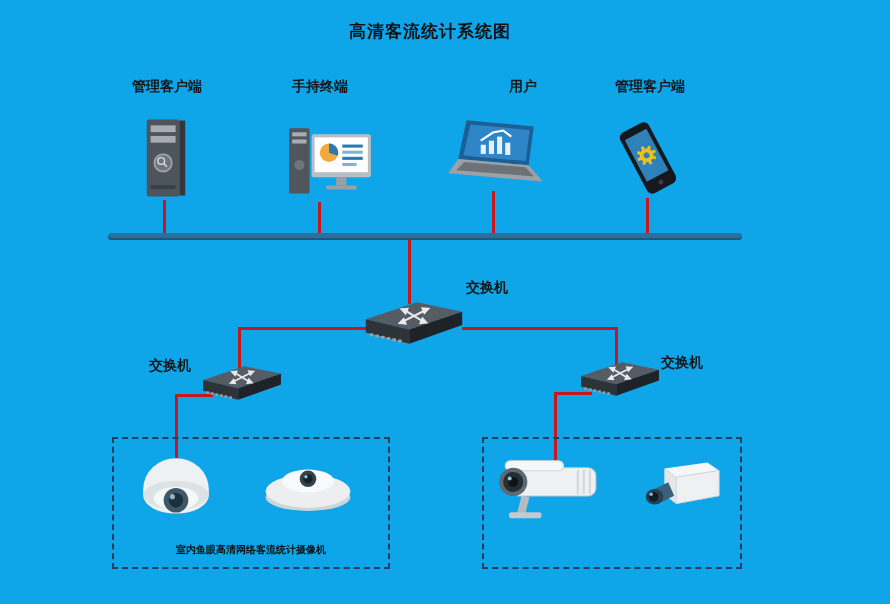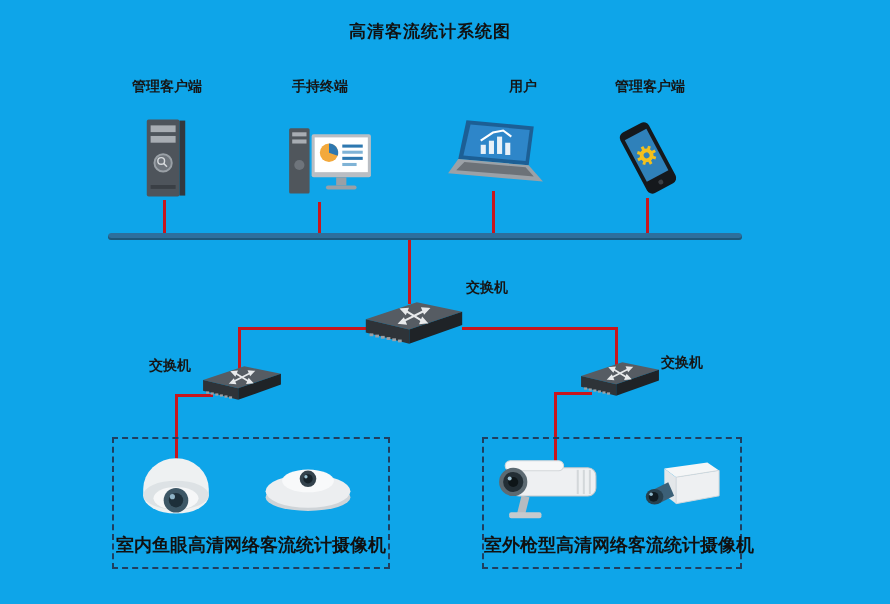--- a/index.html
+++ b/index.html
@@ -10,21 +10,21 @@
            font-size:17px; font-weight:bold; letter-spacing:1px; color:#111; }
   .lbl { position:absolute; font-size:14px; font-weight:bold; text-align:center; white-space:nowrap; color:#161616; }
   .vline { position:absolute; width:3px; background:#c8161d; }
   .hline { position:absolute; height:3px; background:#c8161d; }
   .bus  { position:absolute; height:7px; background:#2d6f9c; border-radius:4px;
           box-shadow:inset 0 -2px 0 #1d5679; }
   .icon { position:absolute; }
   .icon svg { display:block; width:100%; height:100%; }
   .group-box { position:absolute; border:2px dashed #1f3f60; background:transparent; }
   .group-label { position:absolute; left:0; right:0; bottom:10px; text-align:center;
-                 font-size:18px; font-weight:bold; color:#111; white-space:nowrap; }
+                 font-size:10px; font-weight:bold; color:#111; white-space:nowrap; }
 </style>
 </head>
 <body>
 
 <svg width="0" height="0" style="position:absolute" aria-hidden="true">
   <symbol id="sym-switch" viewBox="0 0 110 52">
     <polygon points="4,22 58,4 106,14 50,33" fill="#565c63"></polygon>
     <polygon points="4,22 50,33 50,48 4,36" fill="#2e3338"></polygon>
     <polygon points="50,33 106,14 106,28 50,48" fill="#1f2327"></polygon>
     <g stroke="#e8eaec" stroke-width="2.2" fill="#e8eaec">
@@ -204,16 +204,15 @@
       <svg viewBox="0 0 90 72">
         <polygon points="30,16 74,10 86,18 42,25" fill="#f4f6f7"></polygon>
         <polygon points="30,16 42,25 42,52 30,43" fill="#e3e7ea"></polygon>
         <polygon points="42,25 86,18 86,44 42,52" fill="#eef0f2" stroke="#d3d7da" stroke-width="1"></polygon>
         <polygon points="18,38 34,30 40,44 24,52" fill="#3c6077"></polygon>
         <ellipse cx="20" cy="45" rx="9" ry="8" fill="#27414f"></ellipse>
         <circle cx="19" cy="45" r="5" fill="#101c23"></circle>
         <circle cx="16.5" cy="42.5" r="1.8" fill="#8fb9cc"></circle>
       </svg>
     </div>
-    <div class="group-label">室外枪型高清网络客流统计摄像机</div>
   </div>
 
 </div>
 
 </body></html>

